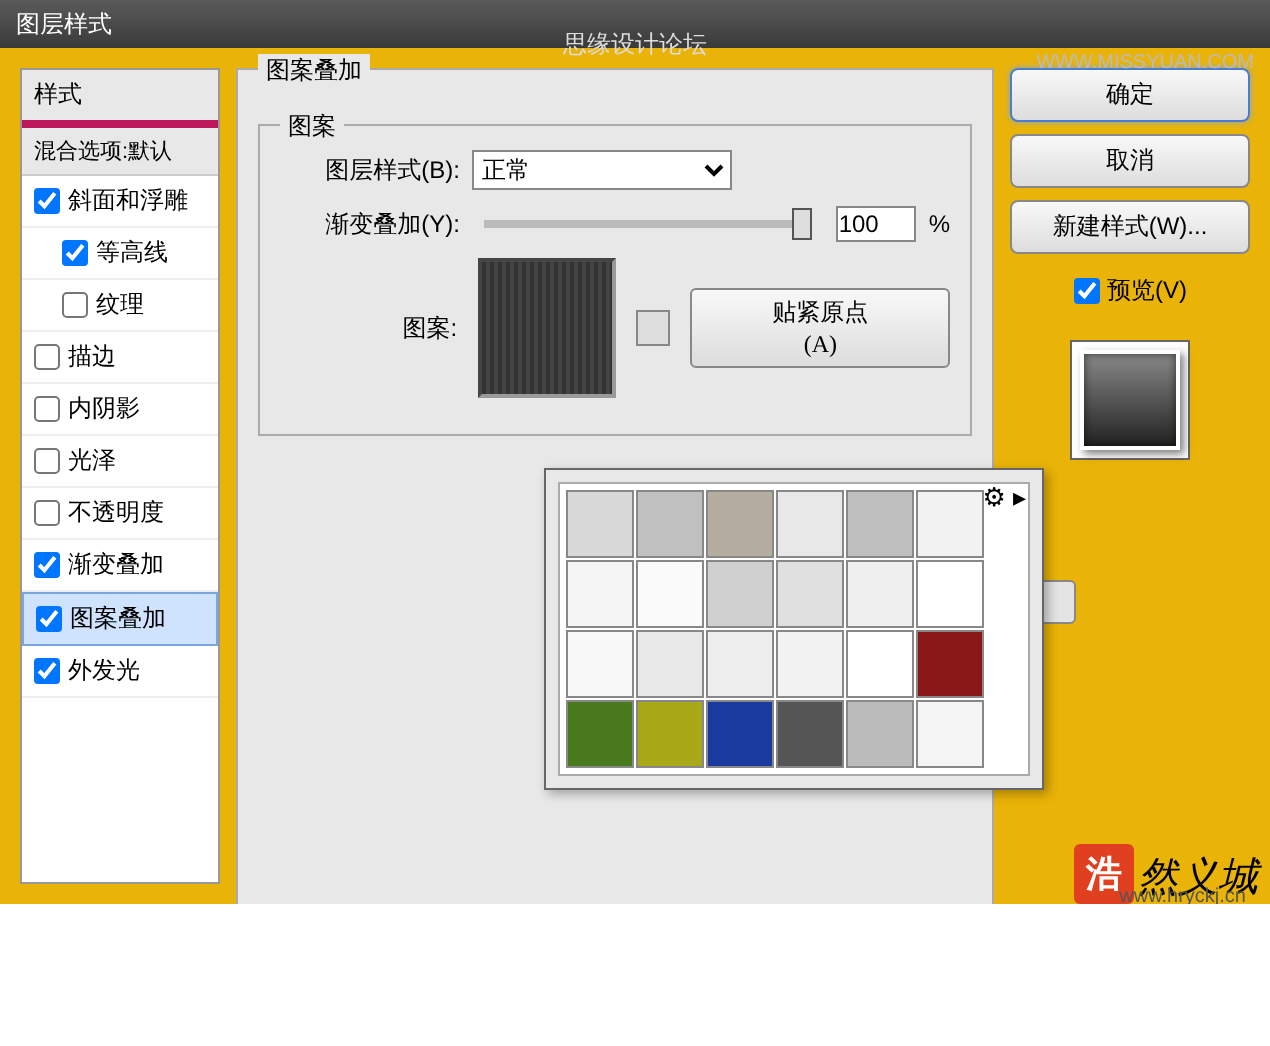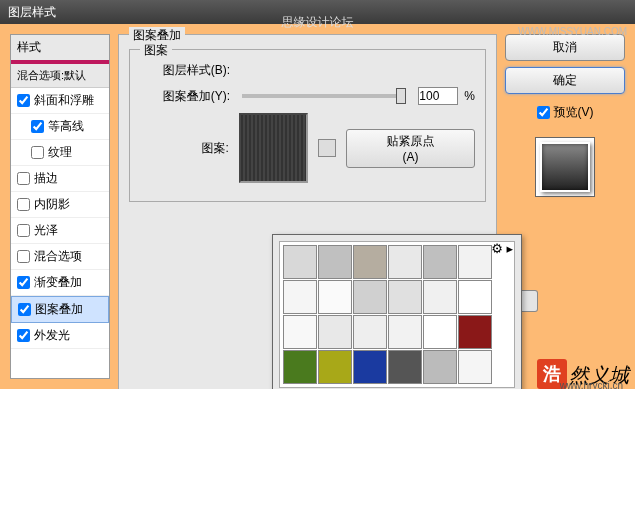--- a/index.html
+++ b/index.html
@@ -1,44 +1,44 @@
 <!DOCTYPE html>
 <html><head>
 <meta charset="utf-8">
 <style>
 * { box-sizing: border-box; margin: 0; padding: 0; font-family: "Microsoft YaHei", SimSun, sans-serif; font-size: 12px; }
 body { background: #fff; }
-.window { width: 635px; height: 389px; background: #fdba74; position: relative; }
+.window { width: 635px; height: 452px; background: #eab308; position: relative; }
 .titlebar { height: 24px; background: linear-gradient(#5a5a5a,#3a3a3a); color: #fff; display: flex; align-items: center; padding: 0 8px; position: relative; }
 .titlebar .title { flex: 1; }
 .titlebar .center { position: absolute; left: 50%; transform: translateX(-50%); color: #ddd; margin-top: 20px; }
 .titlebar .url { font-size: 10px; color: #bbb; margin-left: auto; margin-top: 39px; }
 .body { display: flex; padding: 10px; gap: 8px; height: calc(100% - 24px); }
 .sidebar { width: 100px; border: 1px solid #999; background: #fff; }
 .side-head { background: #e8e8e8; padding: 4px 6px; border-bottom: 4px solid #be185d; }
 .side-sub { background: #e8e8e8; padding: 4px 6px; border-bottom: 1px solid #ccc; font-size: 11px; }
 .side-item { padding: 4px 6px; border-bottom: 1px solid #eee; display: flex; align-items: center; gap: 4px; }
 .side-item.indent { padding-left: 20px; }
 .side-item.active { background: #cfe3ff; border: 1px solid #7aa7e0; }
 .side-item input[type=checkbox] { width: 13px; height: 13px; }
 .main { flex: 1; position: relative; }
 .group { border: 1px solid #aaa; padding: 10px; position: relative; height: 480px; background: #e8e8e8; }
 .group-title { position: absolute; top: -8px; left: 10px; background: #e8e8e8; padding: 0 4px; }
-.inner-group { border: 1px solid #aaa; padding: 12px 10px 10px 10px; position: relative; margin-top: 4px; }
+.inner-group { border: 1px solid #aaa; padding: 12px 10px 10px 10px; position: relative; margin-top: 17px; }
 .inner-title { position: absolute; top: -8px; left: 10px; background: #e8e8e8; padding: 0 4px; }
 .row { display: flex; align-items: center; gap: 6px; margin-bottom: 8px; }
 .row label { width: 90px; text-align: right; }
 select { width: 130px; height: 20px; background: #fff; border: 1px solid #888; }
 .slider { flex: 1; height: 4px; background: #bbb; position: relative; margin: 0 6px; }
 .slider .thumb { position: absolute; right: 0; top: -6px; width: 10px; height: 16px; background: #ddd; border: 1px solid #555; }
 .numbox { width: 40px; height: 18px; border: 1px solid #888; background: #fff; }
 .pattern-row { display: flex; align-items: center; gap: 10px; }
 .pattern-preview { width: 70px; height: 70px; border: 2px inset #999; background: repeating-linear-gradient(90deg,#333,#333 2px,#444 2px,#444 4px); }
 .mini-icon { width: 18px; height: 18px; border: 1px solid #888; background: #ddd; display: inline-block; }
-.snap-btn { padding: 3px 32px; background: linear-gradient(#f8f8f8,#ddd); border: 1px solid #888; border-radius: 3px; }
+.snap-btn { padding: 3px 32px; background: linear-gradient(#f8f8f8,#ddd); border: 1px solid #888; border-radius: 3px; font-family: Liberation Serif, serif; }
 .popup { position: absolute; top: 200px; left: 154px; width: 250px; background: #e8e8e8; border: 1px solid #666; box-shadow: 2px 2px 5px rgba(0,0,0,0.3); padding: 6px; z-index: 10; }
 .popup-behind { position: absolute; top: 256px; left: 390px; width: 30px; height: 22px; border: 1px solid #888; border-left: none; border-radius: 0 3px 3px 0; background: #e4e4e4; }
 .popup .gear { position: absolute; right: 8px; top: 6px; font-size: 13px; }
 .swatches { display: grid; grid-template-columns: repeat(6, 34px); gap: 1px; background: #fff; border: 1px solid #aaa; padding: 3px; }
 .swatch { width: 34px; height: 34px; border: 1px solid #888; }
 .rpanel { width: 120px; display: flex; flex-direction: column; gap: 6px; }
 .btn { padding: 4px 0; background: linear-gradient(#f8f8f8,#ddd); border: 1px solid #888; border-radius: 4px; text-align: center; }
 .btn.primary { border: 1px solid #4a7dce; box-shadow: 0 0 3px #7aa7e0; }
 .preview-check { display: flex; align-items: center; justify-content: center; gap: 4px; margin-top: 4px; }
 .preview-box { width: 60px; height: 60px; margin: 10px auto; border: 1px solid #666; background: #fff; padding: 4px; }
@@ -81,21 +81,21 @@
           <div class="side-item">
             <input type="checkbox" style="">
             <span>内阴影</span>
           </div>
           <div class="side-item">
             <input type="checkbox" style="">
             <span>光泽</span>
           </div>
           <div class="side-item">
             <input type="checkbox" style="">
-            <span>混合选项</span>
+            <span>不透明度</span>
           </div>
           <div class="side-item">
             <input type="checkbox" checked="" style="">
             <span>渐变叠加</span>
           </div>
           <div class="side-item active">
             <input type="checkbox" checked="" style="">
             <span>图案叠加</span>
           </div>
           <div class="side-item">
@@ -104,23 +104,24 @@
           </div>
         </div>
     </div>
     <div class="main">
       <div class="group">
         <span class="group-title">图案叠加</span>
         <div class="inner-group">
           <span class="inner-title">图案</span>
           <div class="row">
             <label>图层样式(B):</label>
+            <select><option>正常</option></select>
           </div>
           <div class="row">
-            <label>图案叠加(Y):</label>
+            <label>渐变叠加(Y):</label>
             <div class="slider">
                 <div class="thumb"></div>
               </div>
             <input class="numbox" value="100" style="">
             <span>%</span>
           </div>
           <div class="row pattern-row">
             <label>图案:</label>
             <div class="pattern-preview"></div>
             <span class="mini-icon"></span>
@@ -153,22 +154,23 @@
             <div class="swatch" style="background: rgb(74, 122, 30);"></div>
             <div class="swatch" style="background: rgb(168, 168, 24);"></div>
             <div class="swatch" style="background: rgb(26, 58, 160);"></div>
             <div class="swatch" style="background: rgb(85, 85, 85);"></div>
             <div class="swatch" style="background: rgb(187, 187, 187);"></div>
             <div class="swatch" style="background: rgb(245, 245, 245);"></div>
           </div>
       </div>
     </div>
     <div class="rpanel">
+      <div class="btn primary">确定</div>
       <div class="btn">取消</div>
-      <div class="btn primary">确定</div>
+      <div class="btn">新建样式(W)...</div>
       <div class="preview-check">
         <input type="checkbox" checked="" style="">
         <span>预览(V)</span>
       </div>
       <div class="preview-box">
           <div class="inner"></div>
         </div>
     </div>
   </div>
   <div class="watermark">

